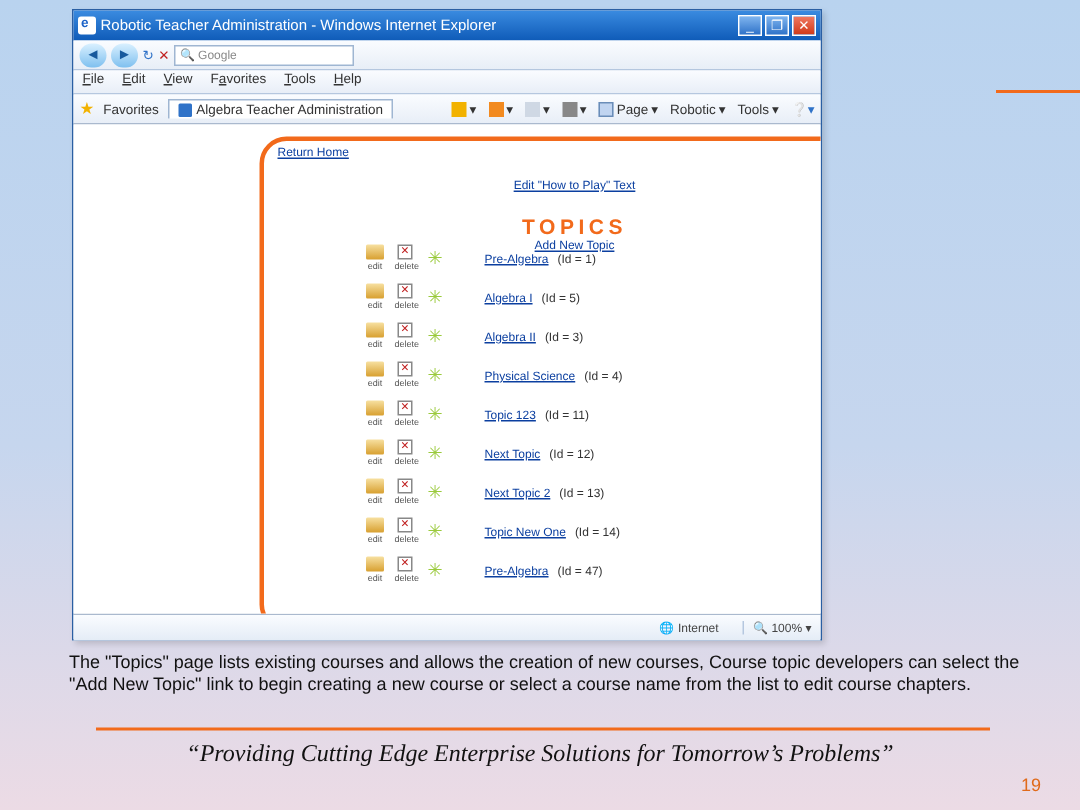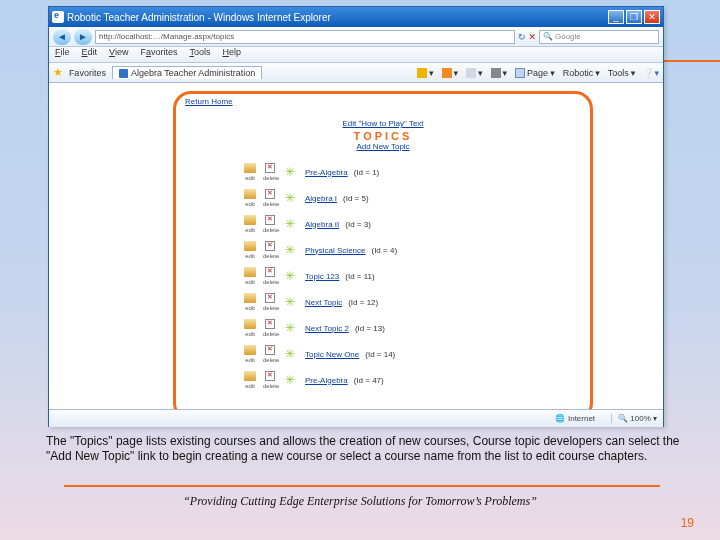--- a/index.html
+++ b/index.html
@@ -1,17 +1,17 @@
 <!DOCTYPE html>
 <html><head>
 <meta charset="utf-8">
 <style>
   *{box-sizing:border-box;margin:0;padding:0;font-family:Tahoma,Arial,sans-serif}
   body{width:720px;height:540px;background:linear-gradient(180deg,#b9d3ef 0%,#c6d6ee 55%,#ecdbe5 100%);overflow:hidden;position:relative}
-  .ie-window{position:absolute;left:48px;top:6px;width:616px;height:421px;background:#fff;border:1px solid #2a5fa3;box-shadow:2px 2px 4px rgba(0,0,0,.15)}
+  .ie-window{position:absolute;left:48px;top:6px;width:500px;height:421px;background:#fff;border:1px solid #2a5fa3;box-shadow:2px 2px 4px rgba(0,0,0,.15)}
   .titlebar{height:20px;background:linear-gradient(#3a8be0,#0f5bb8);color:#fff;display:flex;align-items:center;font-size:10px;padding:0 3px}
   .titlebar .ic{width:12px;height:12px;margin-right:3px;background:#fff;border-radius:2px;position:relative}
   .titlebar .ic::after{content:"e";position:absolute;color:#1e64c8;font-weight:bold;font-size:9px;left:2px;top:-1px}
   .winbtns{margin-left:auto;display:flex;gap:2px}
   .winbtn{width:16px;height:14px;font-size:9px;display:flex;align-items:center;justify-content:center;border:1px solid #fff;background:linear-gradient(#7fb5ef,#2f72c8);color:#fff}
   .winbtn.close{background:linear-gradient(#f07860,#d03918)}
   .navrow{height:20px;background:linear-gradient(#fafcff,#e8eef7);border-bottom:1px solid #b5c7df;display:flex;align-items:center;gap:3px;padding:0 4px;font-size:9px}
   .navarrow{width:18px;height:16px;border-radius:9px;background:linear-gradient(#d9f0ff,#7fc0ef);display:flex;align-items:center;justify-content:center;color:#185a9d;font-size:10px}
   .addr{flex:1;height:14px;border:1px solid #9fb6d2;background:#fff;font-size:8px;color:#555;padding:0 3px;display:flex;align-items:center}
   .searchbox{width:120px;height:14px;border:1px solid #9fb6d2;background:#fff;font-size:8px;color:#888;padding:0 3px;display:flex;align-items:center}
@@ -25,36 +25,36 @@
   .toolright .ti{display:flex;align-items:center;gap:2px}
   .smic{width:10px;height:10px;display:inline-block}
   .smic.home{background:#f2b200}
   .smic.printer{background:#888}
   .smic.page{background:#c0d4f0;border:1px solid #6a8db8}
   .content{position:relative;height:326px;overflow:hidden;background:#fff}
   .orange-box{position:absolute;left:124px;top:8px;width:420px;height:330px;border:3px solid #f26a1b;border-radius:18px;background:#fff}
   .back-link{position:absolute;left:136px;top:14px;font-size:8px;color:#0b3fa0;text-decoration:underline}
   .topics-links{position:absolute;left:124px;top:36px;width:420px;text-align:center;font-size:8px}
   .topics-links a{color:#0b3fa0;text-decoration:underline;display:block}
-  .topics-title{color:#f26a1b;letter-spacing:3px;font-size:11px;font-weight:bold;margin-top:2px}
+  .topics-title{color:#f26a1b;letter-spacing:3px;font-size:14px;font-weight:bold;margin-top:15px}
   .topic-list{position:absolute;left:194px;top:76px;width:330px}
   .trow{display:flex;align-items:center;gap:6px;height:26px;font-size:8px;color:#333}
   .cellico{width:14px;text-align:center}
   .edit-ic{width:12px;height:10px;background:linear-gradient(#f7e0a0,#d8a030);border-radius:1px;display:inline-block}
   .del-ic{width:10px;height:10px;background:#fff;border:1px solid #888;position:relative;display:inline-block}
   .del-ic::after{content:"✕";position:absolute;color:#c02020;font-size:7px;left:1px;top:-1px}
   .star-ic{color:#9aca3c;font-size:12px}
   .labsub{font-size:6px;color:#555}
-  .tname{color:#0b3fa0;text-decoration:underline;margin-left:2px}
+  .tname{color:#0b3fa0;text-decoration:underline;margin-left:20px}
   .statusbar{height:18px;background:linear-gradient(#fafcff,#e4ecf6);border-top:1px solid #aab9ce;display:flex;align-items:center;font-size:8px;color:#444;padding:0 6px}
   .statusbar .right{margin-left:auto;display:flex;gap:16px;align-items:center}
   .zoom{border-left:1px solid #b5c7df;padding-left:6px}
   .caption{position:absolute;left:46px;top:434px;width:636px;font-size:12px;color:#111;line-height:1.25}
   .accent-line{position:absolute;left:64px;top:485px;width:596px;height:2px;background:#f26a1b}
-  .tagline{position:absolute;left:0;top:494px;width:720px;text-align:center;font-family:'Times New Roman',serif;font-style:italic;font-size:12px;color:#111}
+  .tagline{position:absolute;left:0;top:494px;width:720px;text-align:center;font-family:'Times New Roman',serif;font-style:italic;font-size:16px;color:#111}
   .pagenum{position:absolute;right:26px;bottom:10px;font-size:12px;color:#e06a1b}
   .side-accent{position:absolute;left:664px;top:60px;width:56px;height:2px;background:#f26a1b}
 </style>
 </head>
 <body>
 
 <div class="side-accent"></div>
 
 <div class="ie-window">
   <div class="titlebar">
@@ -63,23 +63,20 @@
     <div class="winbtns">
       <div class="winbtn">_</div>
       <div class="winbtn">❐</div>
       <div class="winbtn close">✕</div>
     </div>
   </div>
 
   <div class="navrow">
     <div class="navarrow">◄</div>
     <div class="navarrow">►</div>
-    <div class="addr">
-        <span>http://localhost:…/Manage.aspx/topics</span>
-      </div>
     <span style="color:#2f72c8">↻</span>
     <span style="color:#c02020">✕</span>
     <div class="searchbox">
         <span style="color:#2f72c8;margin-right:2px">🔍</span>
         <span>Google</span>
       </div>
   </div>
 
   <div class="menurow">
     <span><u>F</u>ile</span>

